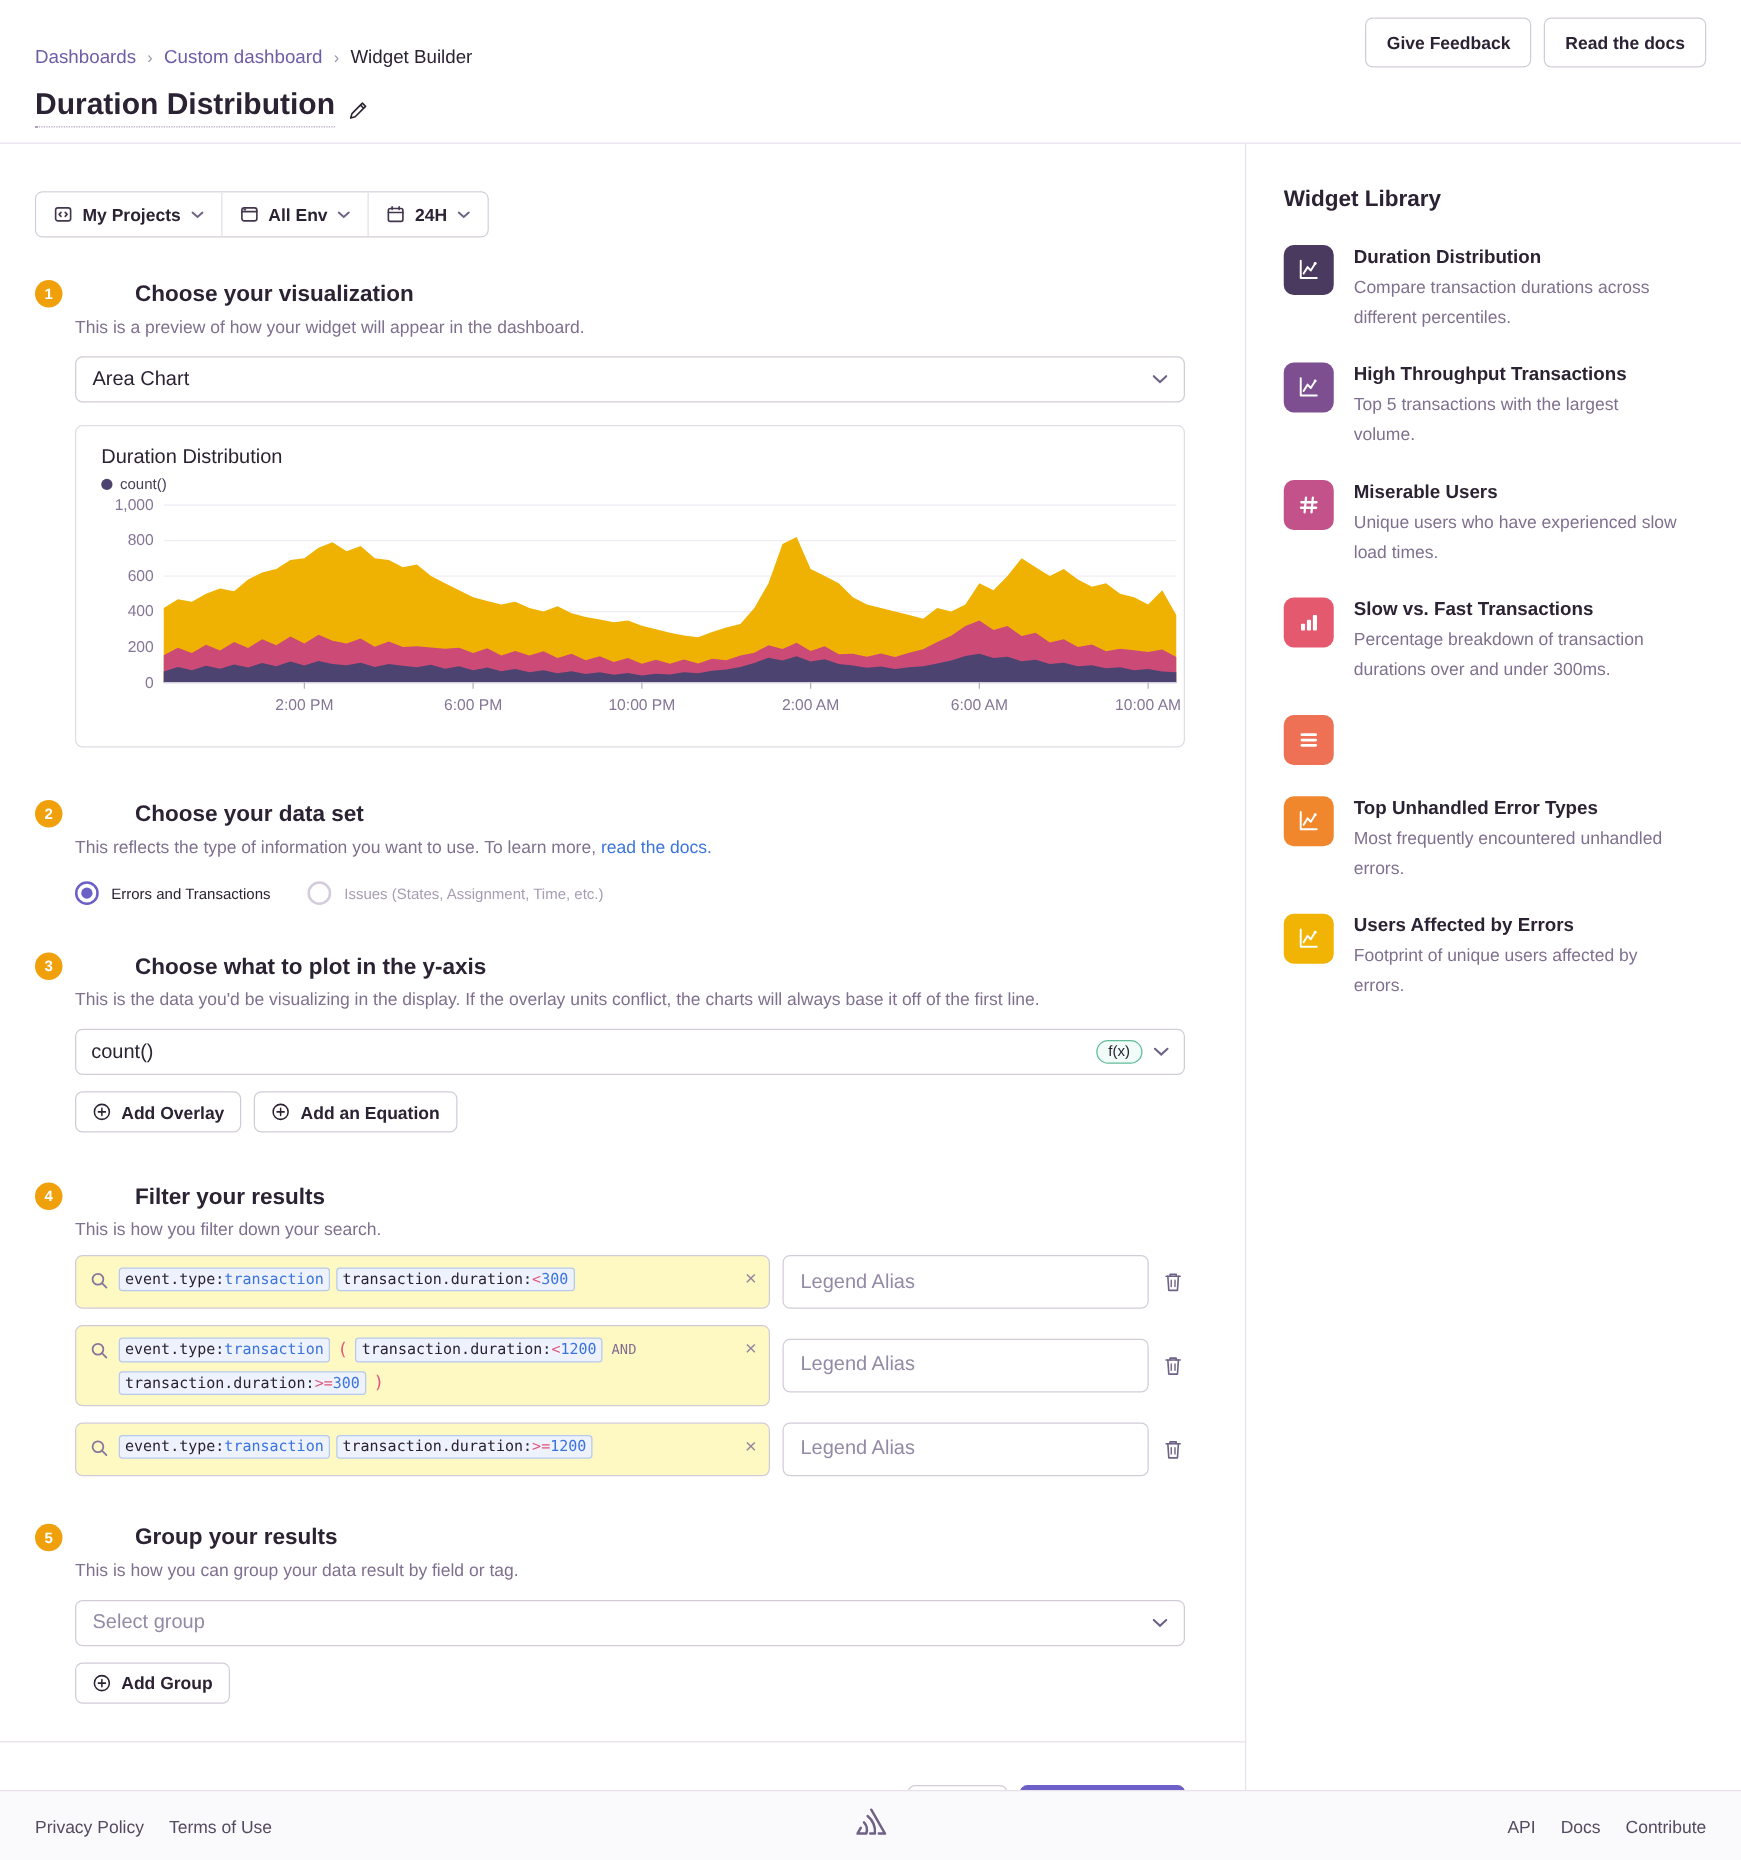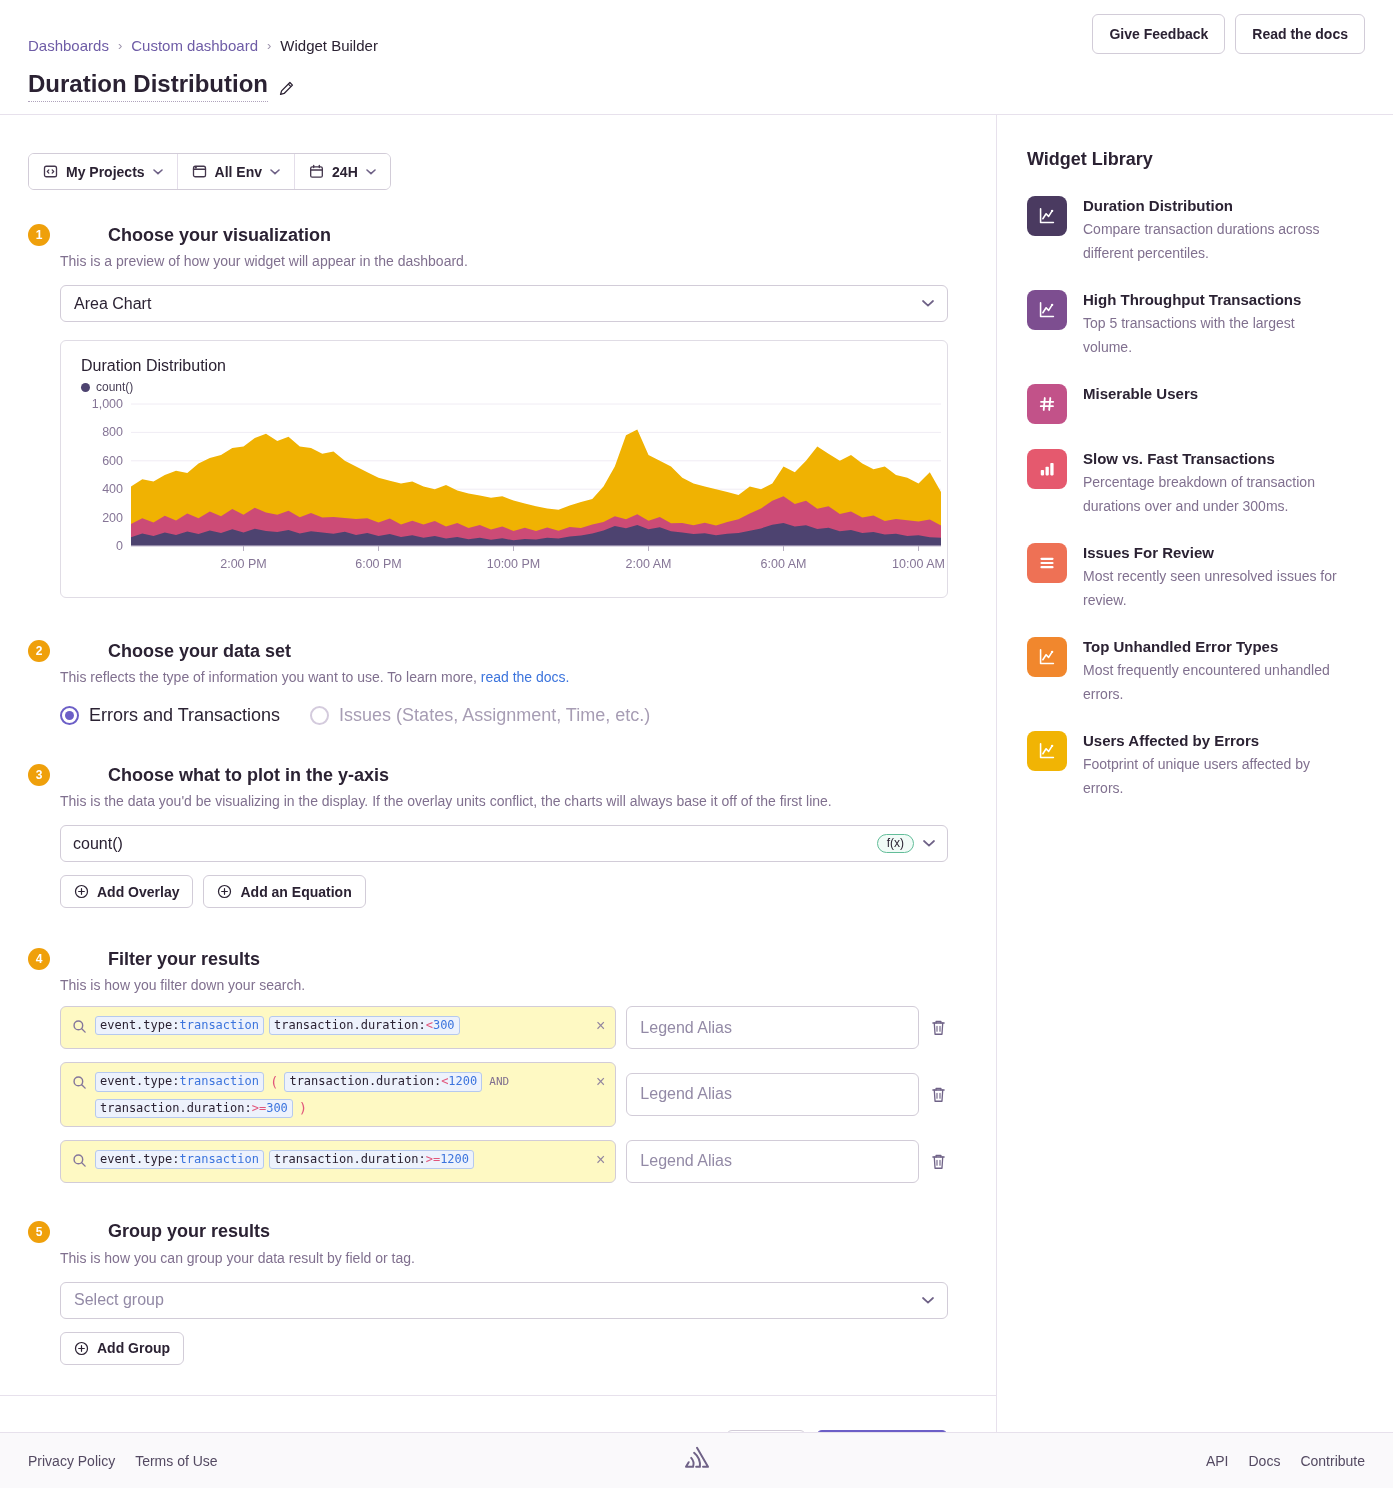--- a/index.html
+++ b/index.html
@@ -47,21 +47,21 @@
   .selectbox .grow { flex:1; }
   .placeholder { color:#938AA6; }
   
   .chart-panel { margin-top:18px; border:1px solid #E0DCE5; border-radius:6px; padding:16px 10px 6px 20px;
                  height:258px; overflow:hidden; }
   .chart-title { font-size:16px; font-weight:500; color:#2B2233; }
   .chart-legend { display:flex; align-items:center; gap:6px; margin-top:5px; font-size:12px; color:#4A4158; }
   .legend-dot { width:9px; height:9px; border-radius:50%; display:inline-block; }
   
   .radio-row { display:flex; gap:30px; margin-top:20px; align-items:center; }
-  .radio-item { display:flex; align-items:center; gap:10px; font-size:18px; cursor:pointer; }
+  .radio-item { display:flex; align-items:center; gap:10px; font-size:12px; cursor:pointer; }
   .radio-outer { width:19px; height:19px; border-radius:50%; border:2px solid #D4CBDD; display:flex;
                  align-items:center; justify-content:center; flex:none; background:#fff; }
   .radio-outer.on { border-color:#6C5FC7; }
   .radio-dot { width:9px; height:9px; border-radius:50%; background:#6C5FC7; }
   .radio-label.dim { color:#A79DB4; }
   
   .fieldbox { margin-top:16px; height:37px; border:1px solid #D2CCD8; border-radius:6px; display:flex;
               align-items:center; padding:0 12px; font-size:16px; background:#fff; }
   .fieldbox .grow { flex:1; }
   .fx-pill { border:1px solid #62BD99; background:#F1FBF7; color:#2B2233; border-radius:10px;
@@ -450,20 +450,21 @@
           <div class="lib-icon" style="background:#C25289">
             <svg viewBox="0 0 24 24" width="22" height="22" fill="none" stroke="#fff" stroke-width="2" stroke-linecap="round">
               <line x1="9.6" y1="5.5" x2="8.4" y2="18.5"></line>
               <line x1="15.6" y1="5.5" x2="14.4" y2="18.5"></line>
               <line x1="5.5" y1="9.6" x2="18.8" y2="9.6"></line>
               <line x1="5.2" y1="14.4" x2="18.5" y2="14.4"></line>
             </svg>
           </div>
           <div>
             <div class="lib-name">Miserable Users</div>
+            <div class="lib-desc">Unique users who have experienced slow load times.</div>
           </div>
         </div>
         <div class="lib-item">
           <div class="lib-icon" style="background:#E5596E">
             <svg viewBox="0 0 24 24" width="22" height="22">
               <rect x="5.2" y="13" width="3.6" height="6" rx="0.9" fill="#fff"></rect>
               <rect x="10.4" y="9.5" width="3.6" height="9.5" rx="0.9" fill="#fff"></rect>
               <rect x="15.6" y="5.5" width="3.6" height="13.5" rx="0.9" fill="#fff"></rect>
             </svg>
           </div>
@@ -472,24 +473,20 @@
             <div class="lib-desc">Percentage breakdown of transaction durations over and under 300ms.</div>
           </div>
         </div>
         <div class="lib-item">
           <div class="lib-icon" style="background:#EE7155">
             <svg viewBox="0 0 24 24" width="22" height="22" fill="none" stroke="#fff" stroke-width="2.4" stroke-linecap="round">
               <line x1="6" y1="7.4" x2="18" y2="7.4"></line>
               <line x1="6" y1="12" x2="18" y2="12"></line>
               <line x1="6" y1="16.6" x2="18" y2="16.6"></line>
             </svg>
-          </div>
-          <div>
-            <div class="lib-name">Issues For Review</div>
-            <div class="lib-desc">Most recently seen unresolved issues for review.</div>
           </div>
         </div>
         <div class="lib-item">
           <div class="lib-icon" style="background:#F1872D">
             <svg viewBox="0 0 24 24" width="22" height="22" fill="none" stroke="#fff" stroke-width="1.7" stroke-linecap="round" stroke-linejoin="round">
               <path d="M5 4v15h14"></path>
               <polyline points="7.5 15 11 9.5 13.8 12.4 17.6 6.4"></polyline>
               <circle cx="17.6" cy="6.4" r="1.3" fill="#fff" stroke="none"></circle>
             </svg>
           </div>

